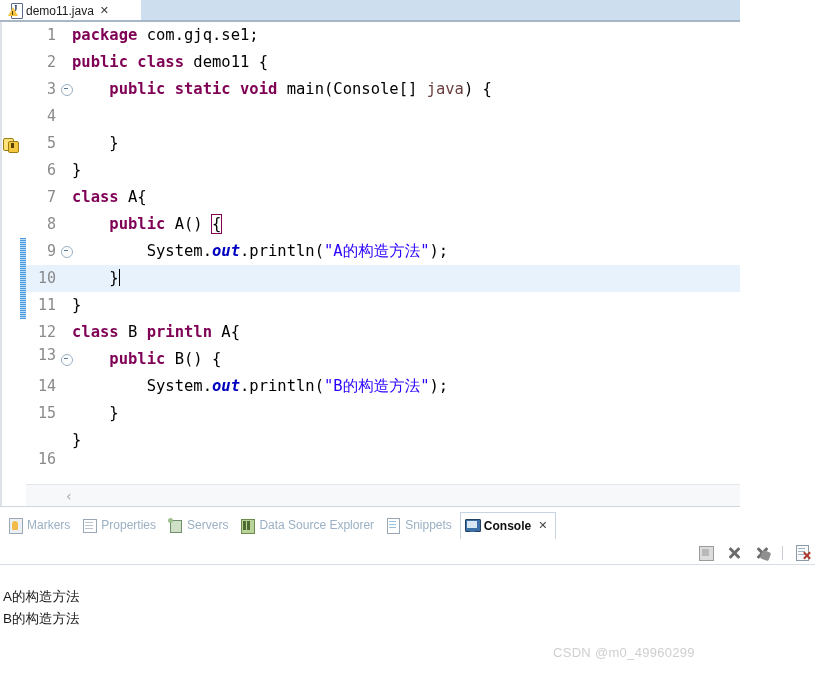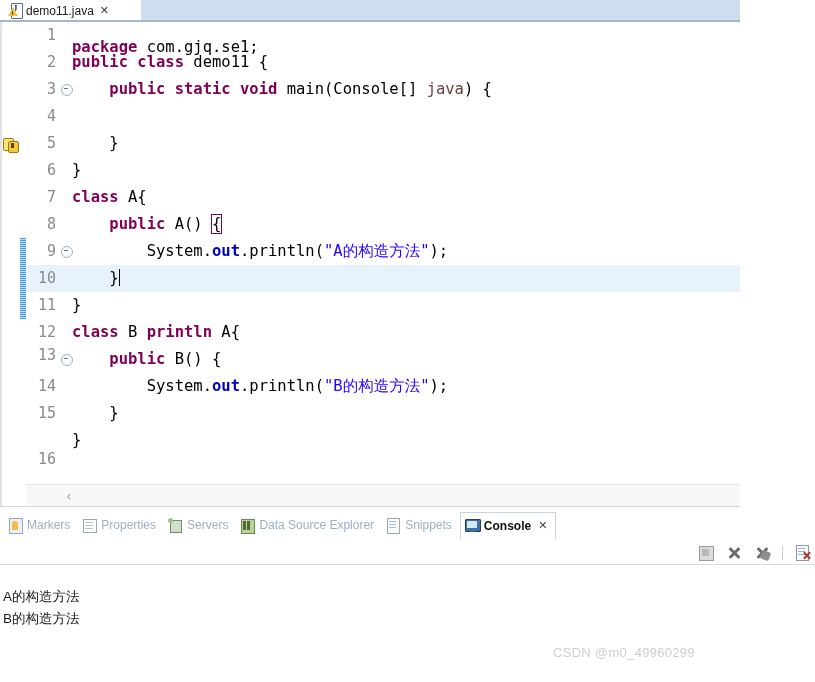--- a/index.html
+++ b/index.html
@@ -72,21 +72,21 @@
   .fold:after{
     content:"";position:absolute;left:2px;top:3px;width:4px;height:1px;background:#5b7793;
   }
   .codeline{
     position:absolute;left:0;
     font-family:"DejaVu Sans Mono","Liberation Mono",monospace;
     font-size:15.5px;line-height:27px;white-space:pre;color:#000;
   }
   .kw{color:#7f0055;font-weight:bold;}
   .str{color:#2a00ff;}
-  .fld{color:#0000c0;font-weight:bold;}
+  .fld{color:#0000c0;font-style:italic;font-weight:bold;}
   .par{color:#6a3e3e;}
   .plain{color:#000;}
   .brace-hl{outline:1px solid #7f0055;}
   .squiggle{
     border-bottom:2px dotted #d8a200;
     padding-bottom:0px;
   }
   .caret{display:inline-block;width:1px;height:17px;background:#000;vertical-align:-3px;}
 
   .warn-marker{
@@ -214,21 +214,21 @@
         <div class="lnum" style="top:424px;text-align:center;">16</div>
       </div>
 
       <div class="fold-col">
         <div class="fold" style="top:62px;"></div>
         <div class="fold" style="top:224px;"></div>
         <div class="fold" style="top:332px;"></div>
       </div>
 
       <div class="text-col">
-        <div class="codeline" style="top:0px;margin-top:12px;"><span class="kw">package</span><span class="plain"> com.gjq.se1;</span></div>
+        <div class="codeline" style="top:0px;"><span class="kw">package</span><span class="plain"> com.gjq.se1;</span></div>
         <div class="codeline" style="top:27px;"><span class="kw">public class</span><span class="plain"> demo11 {</span></div>
         <div class="codeline" style="top:54px;"><span class="plain">    </span><span class="kw">public static void</span><span class="plain"> main(Console[] </span><span class="par">java</span><span class="plain">) {</span></div>
         <div class="codeline" style="top:108px;"><span class="plain">    }</span></div>
         <div class="codeline" style="top:135px;"><span class="plain">}</span></div>
         <div class="codeline" style="top:162px;"><span class="kw">class</span><span class="plain"> A{</span></div>
         <div class="codeline" style="top:189px;"><span class="plain">    </span><span class="kw">public</span><span class="plain"> A() </span><span class="brace-hl">{</span></div>
         <div class="codeline" style="top:216px;"><span class="plain">        System.</span><span class="fld">out</span><span class="plain">.println(</span><span class="str">"A的构造方法"</span><span class="plain">);</span></div>
         <div class="codeline" style="top:243px;"><span class="plain">    }</span><span class="caret"></span></div>
         <div class="codeline" style="top:270px;"><span class="plain">}</span></div>
         <div class="codeline" style="top:297px;"><span class="kw">class</span><span class="plain"> B </span><span class="kw">println</span><span class="plain"> A{</span></div>

